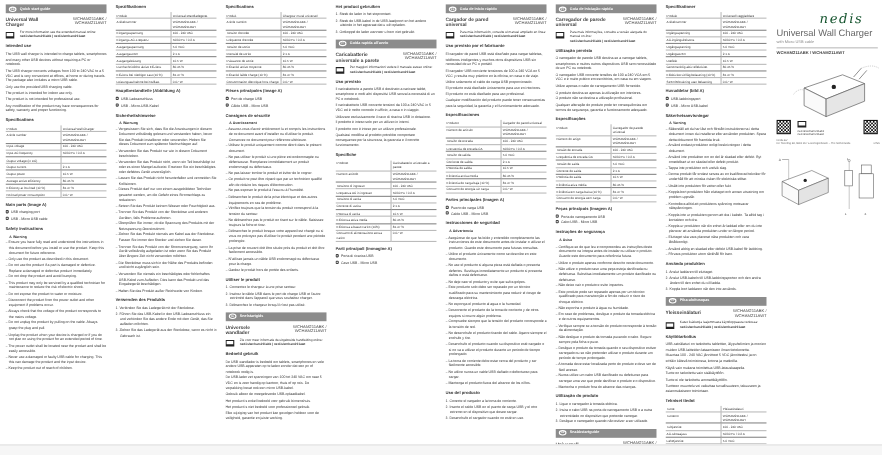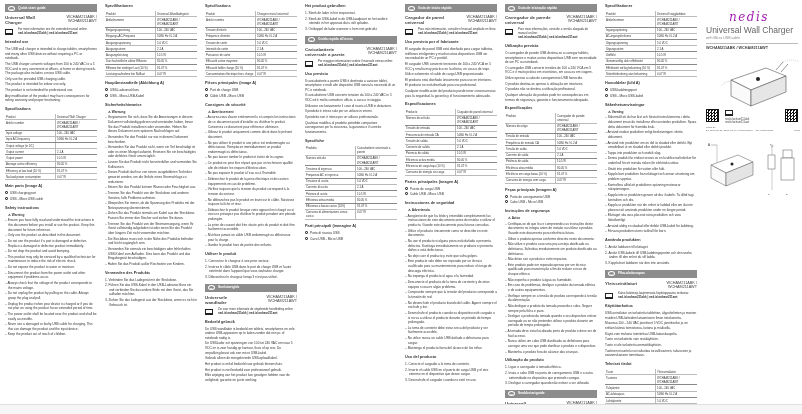--- a/index.html
+++ b/index.html
@@ -22,21 +22,21 @@
 ol li{padding-left:4px;text-indent:-4px}
 table{width:100%;border-collapse:collapse;margin:1px 0 3px 0;font-size:2.8px}
 td{padding:0.6px 1px;border-bottom:0.4px solid #bbb;vertical-align:top}
 td:first-child{width:55%;border-right:0.4px solid #bbb}
 tr.gap td{border-bottom:0.8px solid #888}
 .warn{font-weight:bold;margin:1px 0 1px 3px}
 .parts li{padding-left:5px;text-indent:-5px}
 .parts .ic{display:inline-block;width:3px;height:3px;border:0.5px solid #444;border-radius:1px;margin-right:2px}
 
 .cover{position:absolute;left:703px;top:0;width:99px;height:404px}
-.logo{position:absolute;left:26px;top:9px;font-family:"DejaVu Serif",serif;font-style:italic;font-size:12px;color:#a21caf;letter-spacing:1.5px}
+.logo{position:absolute;left:42px;top:9px;font-family:"DejaVu Serif",serif;font-style:italic;font-size:12px;color:#14532d;letter-spacing:1.5px}
 .ctitle{position:absolute;left:3px;top:26px;font-size:8.5px;color:#666;line-height:1.1}
 .csub{position:absolute;left:3px;top:36px;font-size:3.6px;color:#888}
 .cmodel{position:absolute;left:3px;top:43px;font-size:3.8px;color:#444;font-weight:bold;border-top:0.5px solid #bbb;padding-top:2px;width:92px}
 .charger{position:absolute;left:18px;top:58px;width:80px;height:55px}
 .qr{position:absolute;width:13px;height:13px;background:repeating-conic-gradient(#111 0 25%,#fff 0 50%) 0 0/3px 3px;border:1.5px solid #111}
 .cfoot{position:absolute;left:3px;top:126px;font-size:2.4px;color:#666;width:94px}
 .diagram{position:absolute;left:703px;top:140px;width:99px;height:60px}
 </style>
 </head>
 <body>

